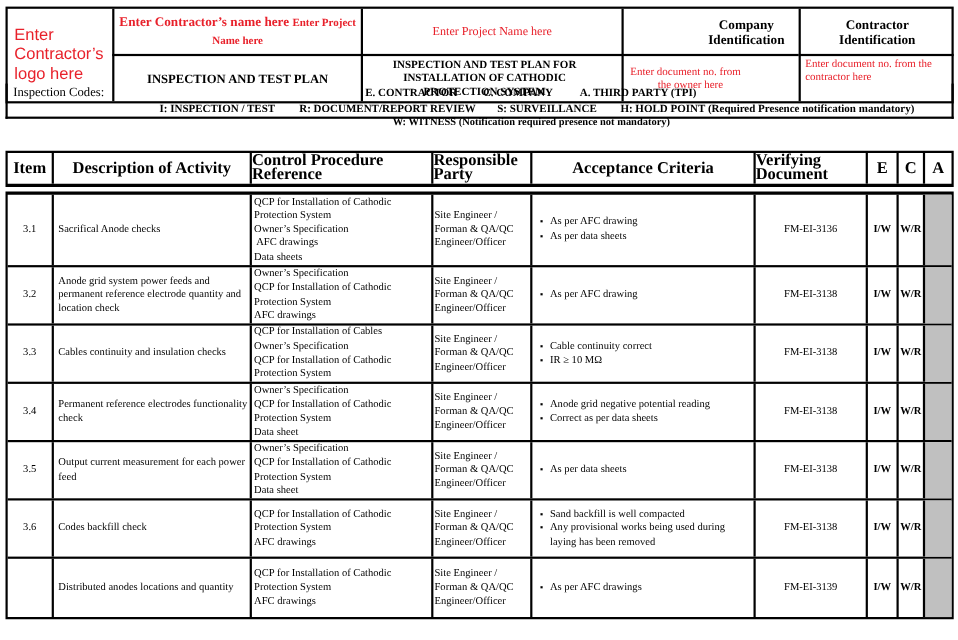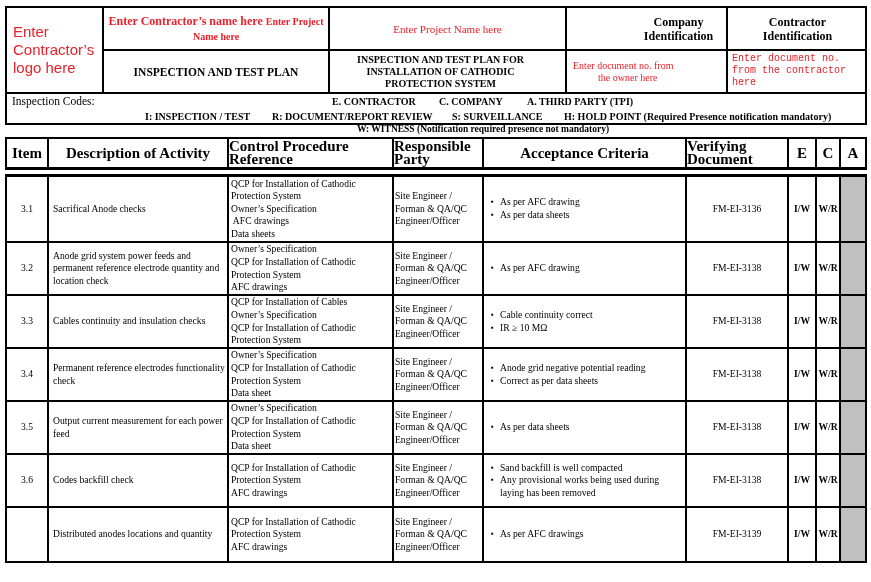--- a/index.html
+++ b/index.html
@@ -8,21 +8,21 @@
   .abs { position:absolute; box-sizing:border-box; }
   
   #hdr { left:5px; top:6px; width:862px; height:88px; border:2px solid #000; }
   .vl { position:absolute; top:0; bottom:0; width:0; border-left:2px solid #000; }
   .hl { position:absolute; height:0; border-top:2px solid #000; }
   .cell { position:absolute; display:flex; align-items:center; justify-content:center; text-align:center; box-sizing:border-box; }
   .red { color:#e8212b; }
   .logo { font-family:"Liberation Sans", sans-serif; font-size:15px; line-height:18px; text-align:left; justify-content:flex-start; padding-left:6px; }
   .b { font-weight:bold; }
   
-  #codes { left:5px; top:93px; width:862px; height:32px; border:2px solid #000; border-top:none; font-size:10px; }
+  #codes { left:5px; top:76px; width:862px; height:32px; border:2px solid #000; border-top:none; font-size:10px; }
   
   #thead { left:5px; top:137px; width:862px; height:33px; border:2px solid #000; border-bottom:3px solid #000; }
   #tbody { left:5px; top:174px; width:862px; border:2px solid #000; border-top:3px solid #000; }
   .row { position:relative; border-bottom:2px solid #000; box-sizing:border-box; }
   .row:last-child { border-bottom:none; }
   .c { position:absolute; top:0; bottom:0; box-sizing:border-box; font-size:9.6px; line-height:12.6px; display:flex; align-items:center; }
   .c.bl { border-left:2px solid #000; }
   .th { font-weight:bold; font-size:15px; justify-content:center; }
   .col-item { left:0; width:40px; justify-content:center; }
   .col-desc { left:40px; width:180px; padding-left:4px; }
@@ -77,21 +77,21 @@
 
   <div class="cell b" style="left:323px; top:43px; width:221px; height:41px; font-size:10px; line-height:12px; padding:0 8px;">
     <span>INSPECTION AND TEST PLAN FOR INSTALLATION OF CATHODIC PROTECTION SYSTEM</span>
   </div>
 
   <div class="cell red" style="left:560px; top:43px; width:159px; height:41px; font-size:10px; line-height:12px; flex-direction:column; align-items:flex-start; padding-left:6px;">
     <span>Enter document no. from</span>
     <span style="padding-left:25px">the owner here</span>
   </div>
 
-  <div class="cell red" style="left:721px; top:43px; width:139px; height:41px; font-size:10px; line-height:12px; align-items:flex-start; justify-content:flex-start; text-align:left; padding:2px 4px;font-family:Liberation Mono, monospace;">
+  <div class="cell red" style="left:721px; top:43px; width:139px; height:41px; font-size:10px; line-height:12px; align-items:flex-start; justify-content:flex-start; text-align:left; padding:2px 4px;">
     <span>Enter document no. from the contractor here</span>
   </div>
 </div>
 
 <div id="codes" class="abs">
   <div class="abs" style="left:5px; top:2px; font-size:11.5px;">Inspection Codes:</div>
   <div class="abs b" style="left:325px; top:3px;">E. CONTRACTOR</div>
   <div class="abs b" style="left:432px; top:3px;">C. COMPANY</div>
   <div class="abs b" style="left:520px; top:3px;">A. THIRD PARTY (TPI)</div>
   <div class="abs b" style="left:138px; top:18px;">I: INSPECTION / TEST</div>

